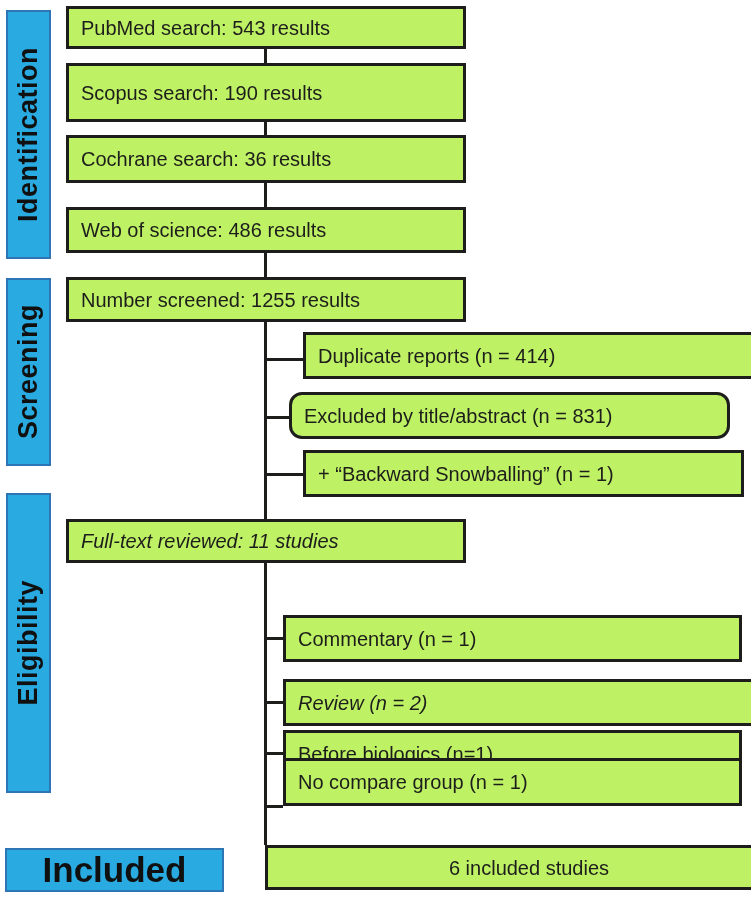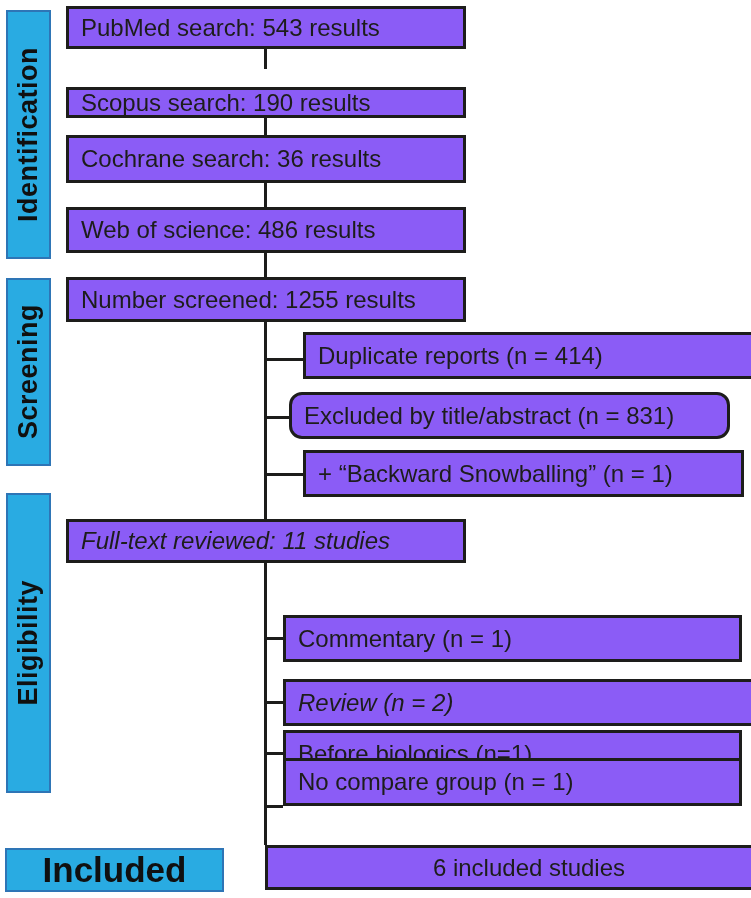--- a/index.html
+++ b/index.html
@@ -11,26 +11,26 @@
   .canvas {
     position: relative;
     width: 751px;
     height: 898px;
     background: #ffffff;
     overflow: hidden;
   }
   
   .box {
     position: absolute;
-    background: #8b5cf6;
+    background: #bef264;
     border: 3px solid var(--ink, #1d1d1b);
     display: flex;
     align-items: center;
     padding: 0 12px;
-    font-size: 24px;
+    font-size: 20px;
     line-height: 1;
     white-space: nowrap;
     color: var(--ink, #1d1d1b);
   }
   .box.centered { justify-content: center; padding: 0; }
   
   .stage-bar {
     position: absolute;
     background: var(--accent, #29abe2);
     border: 2px solid var(--accent-border, #2e75b6);
@@ -85,21 +85,21 @@
   <div class="hline" style="left:265px; top:358px; width:38px;"></div>
   <div class="hline" style="left:265px; top:416px; width:38px;"></div>
   <div class="hline" style="left:265px; top:473px; width:38px;"></div>
 
   <div class="hline" style="left:265px; top:637px; width:18px;"></div>
   <div class="hline" style="left:265px; top:701px; width:18px;"></div>
   <div class="hline" style="left:265px; top:752px; width:18px;"></div>
   <div class="hline" style="left:265px; top:805px; width:18px;"></div>
 
   <div class="box" style="left:66px; top:6px;   width:400px; height:43px;">PubMed search: 543 results</div>
-  <div class="box" style="left:66px; top:87px;  width:400px; height:31px;">Scopus search: 190 results</div>
+  <div class="box" style="left:66px; top:63px;  width:400px; height:59px;">Scopus search: 190 results</div>
   <div class="box" style="left:66px; top:135px; width:400px; height:48px;">Cochrane search: 36 results</div>
   <div class="box" style="left:66px; top:207px; width:400px; height:46px;">Web of science: 486 results</div>
   <div class="box" style="left:66px; top:277px; width:400px; height:45px;">Number screened: 1255 results</div>
   <div class="box" style="left:66px; top:519px; width:400px; height:44px;font-style:italic;">Full-text reviewed: 11 studies</div>
 
   <div class="box" style="left:303px; top:332px; width:497px; height:47px;">Duplicate reports (n = 414)</div>
   <div class="box" style="left:289px; top:392px; width:441px; height:47px;border-radius:13px;">Excluded by title/abstract (n = 831)</div>
   <div class="box" style="left:303px; top:450px; width:441px; height:47px;">+ “Backward Snowballing” (n = 1)</div>
 
   <div class="box" style="left:283px; top:615px; width:459px; height:47px;">Commentary (n = 1)</div>

